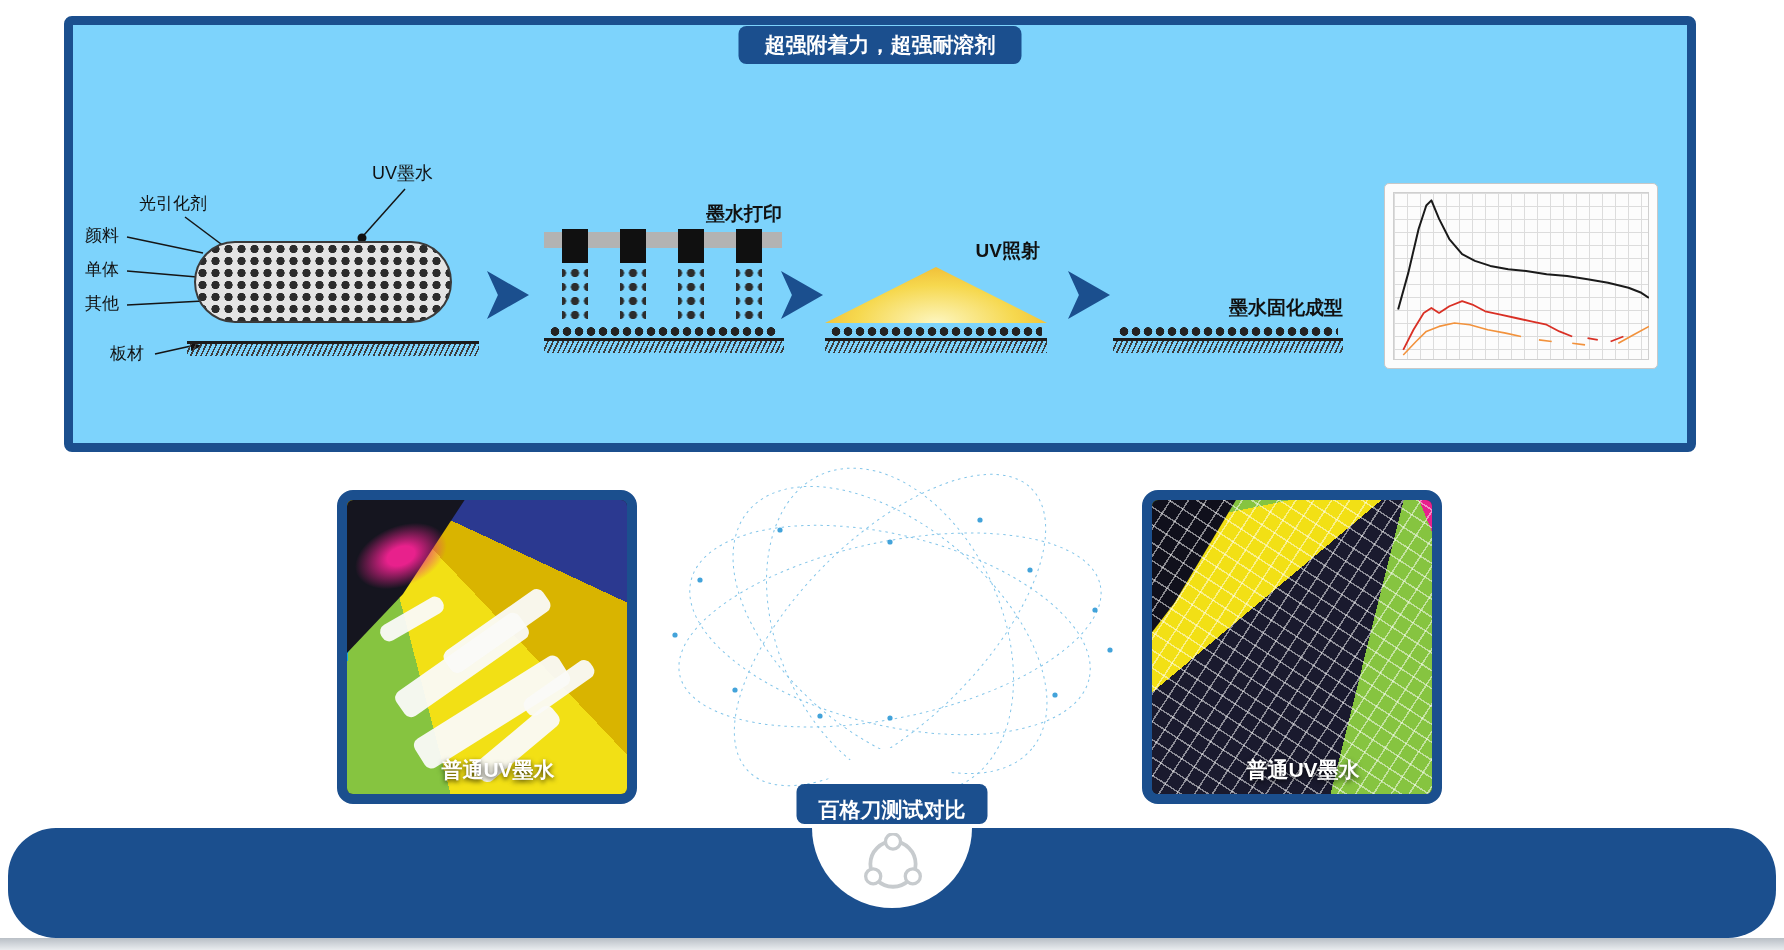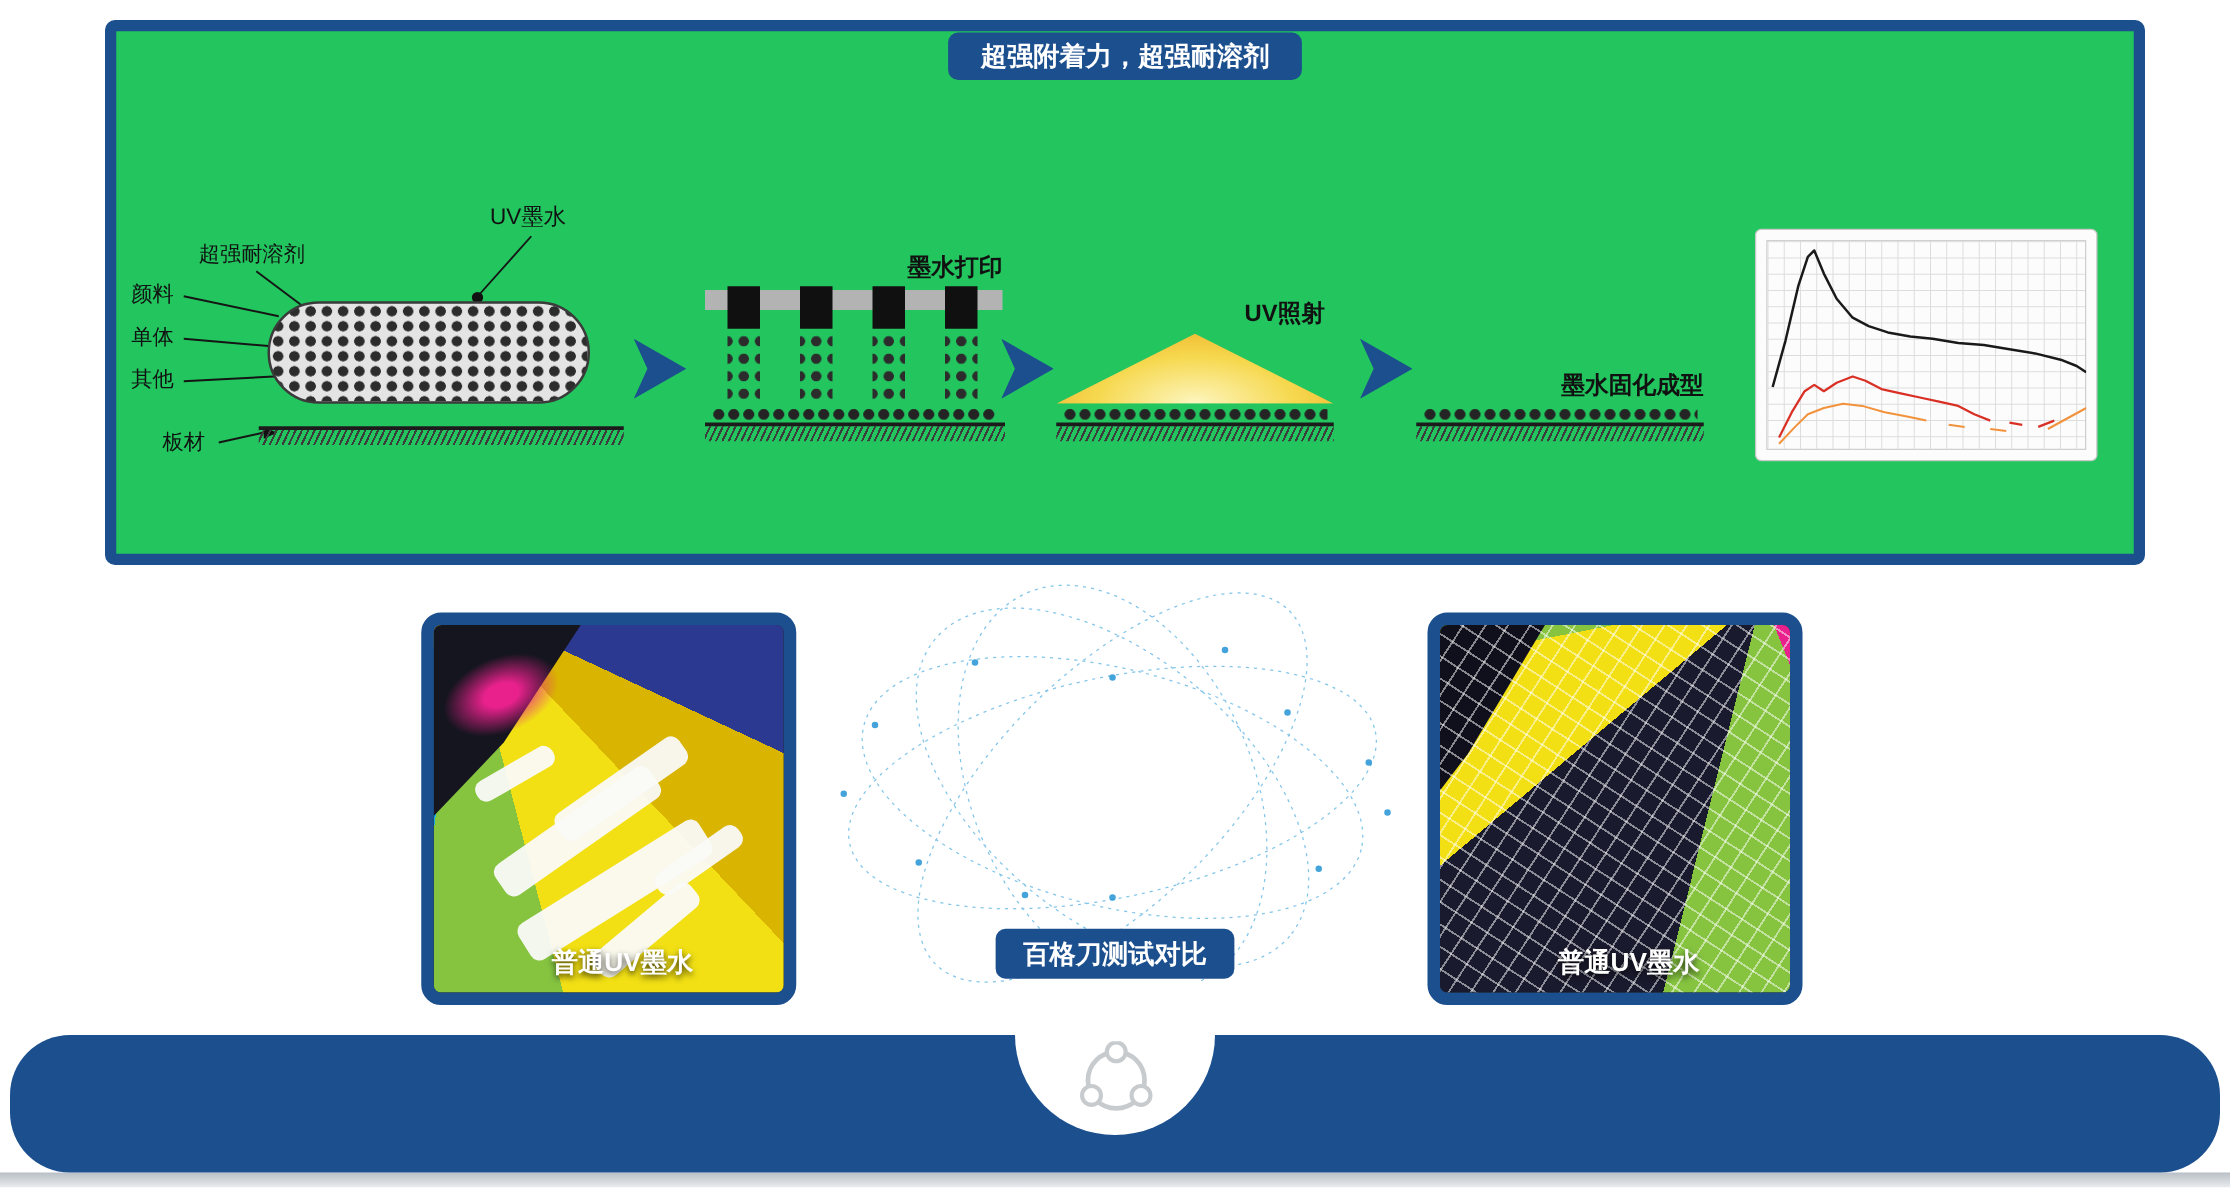--- a/index.html
+++ b/index.html
@@ -1,22 +1,22 @@
 <!DOCTYPE html>
 <html><head>
 <meta charset="utf-8">
 <style>
   html,body{margin:0;padding:0;background:#fff;}
   body{width:1784px;height:950px;position:relative;overflow:hidden;
        font-family:"Liberation Sans","DejaVu Sans",sans-serif;color:#111;}
   .page{position:absolute;inset:0;background:#fff;}
 
   
-  .panel{position:absolute;left:84px;top:16px;width:1614px;height:418px;
-         border:9px solid #1b4f8e;border-radius:8px;background:#22c55e;}
+  .panel{position:absolute;left:64px;top:16px;width:1614px;height:418px;
+         border:9px solid #1b4f8e;border-radius:8px;background:#7dd3fc;}
   .pill{background:#1b4f8e;color:#fff;font-weight:bold;display:flex;
         align-items:center;justify-content:center;border-radius:8px;white-space:nowrap;}
   .panel-title{position:absolute;top:1px;left:50%;transform:translateX(-50%);
         height:38px;padding:0 26px;font-size:21px;z-index:4;}
   .group{display:contents;}
   .lbl{position:absolute;font-weight:normal;font-size:17px;white-space:nowrap;color:#111;}
   .step-lbl{position:absolute;text-align:right;font-weight:bold;font-size:19px;color:#111;}
   .connectors{position:absolute;left:0;top:130px;}
   .droplet{position:absolute;left:121px;top:216px;width:258px;height:82px;
         border-radius:45px;background-color:#e4e4e4;border:2px solid #3a3a3a;box-sizing:border-box;
@@ -65,22 +65,22 @@
         clip-path:polygon(0 0,30% 0,8% 35%,0 45%);}
   .pink-blob{position:absolute;left:6px;top:26px;width:96px;height:60px;border-radius:50%;
         background:radial-gradient(closest-side,#e8218c 30%,rgba(232,33,140,0) 100%);
         transform:rotate(-22deg);}
   .scratch{position:absolute;background:rgba(250,250,248,.95);border-radius:8px;}
   .grid-overlay{position:absolute;inset:0;
         background:repeating-linear-gradient(33deg,rgba(255,255,255,.5) 0 1.5px,transparent 1.5px 15px),
                    repeating-linear-gradient(123deg,rgba(255,255,255,.5) 0 1.5px,transparent 1.5px 15px);}
   .caption{position:absolute;left:0;right:0;bottom:10px;text-align:center;color:#fff;
         font-size:21px;font-weight:bold;text-shadow:0 2px 5px rgba(0,0,0,.75);z-index:5;padding-left:22px;}
-  .test-badge{position:absolute;left:50%;top:743px;transform:translateX(-50%);
-        height:40px;padding:0 22px;font-size:21px;z-index:6;}
+  .test-badge{position:absolute;left:50%;top:784px;transform:translateX(-50%);
+        height:40px;padding:0 22px;font-size:21px;z-index:6;align-items:flex-end;}
 
   
   .footer-bar{position:absolute;left:8px;top:828px;width:1768px;height:110px;
         background:#1b4f8e;border-radius:48px;z-index:3;}
   .footer-circle{position:absolute;left:812px;top:748px;width:160px;height:160px;
         border-radius:50%;background:#fff;z-index:4;}
   .share-icon{position:absolute;left:860px;top:833px;z-index:5;}
   .bottom-strip{position:absolute;left:0;top:938px;width:1784px;height:12px;
         background:linear-gradient(#b9bfc6,#e9ecef);}
   svg{display:block;}
@@ -91,21 +91,21 @@
 <div class="page">
 
   <section class="panel">
 
     <div class="pill panel-title">
       <span>超强附着力，超强耐溶剂</span>
     </div>
 
     
     <div class="group">
-      <div class="lbl" style="left:66px;top:167px">超强耐溶剂</div>
+      <div class="lbl" style="left:66px;top:167px">光引化剂</div>
       <div class="lbl" style="left:299px;top:136px;font-size:18px">UV墨水</div>
       <div class="lbl" style="left:12px;top:199px">颜料</div>
       <div class="lbl" style="left:12px;top:233px">单体</div>
       <div class="lbl" style="left:12px;top:267px">其他</div>
       <div class="lbl" style="left:37px;top:317px">板材</div>
 
       <svg class="connectors" width="430" height="225" viewBox="0 0 430 225">
         <g stroke="#151515" stroke-width="1.5">
           <line x1="112" y1="62" x2="152" y2="92"></line>
           <line x1="332" y1="34" x2="291" y2="80"></line>

